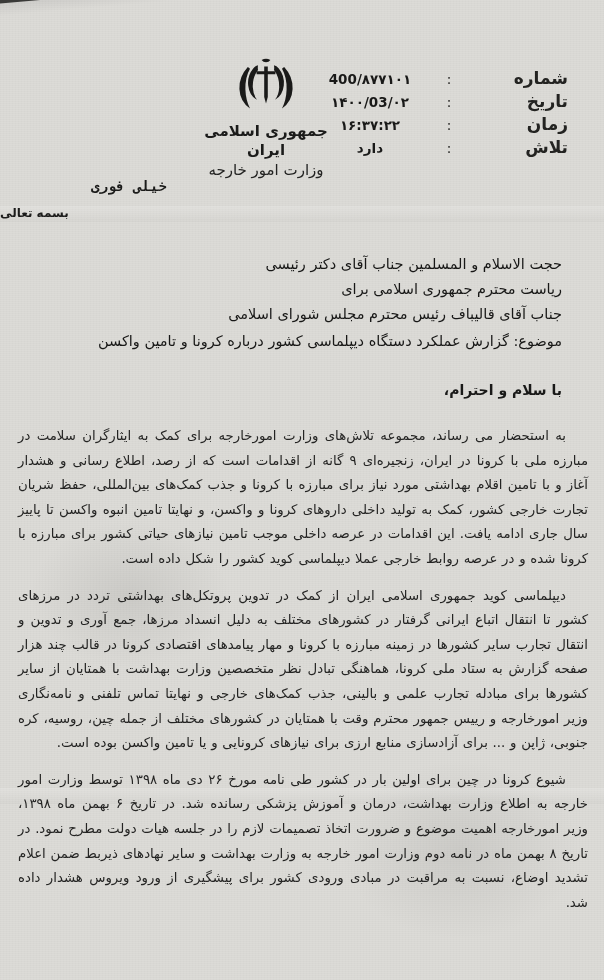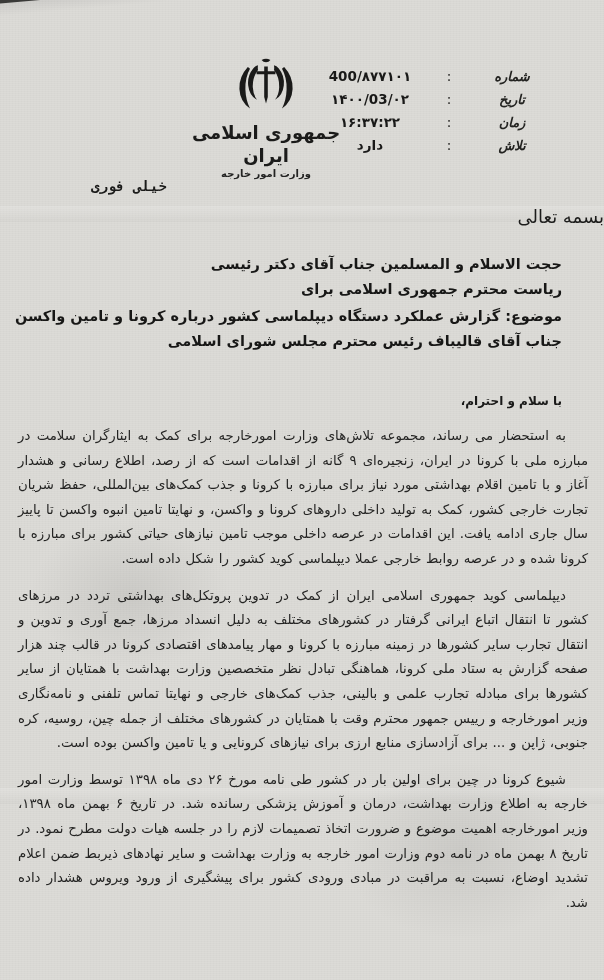--- a/index.html
+++ b/index.html
@@ -72,26 +72,25 @@
   }
   .meta-row {
     display: flex;
     justify-content: flex-start;
     align-items: baseline;
     height: 23px;
     white-space: nowrap;
   }
   .meta-label {
     width: 112px;
-    text-align: center;
-    font-size: 13px;
+    text-align: right;
+    font-size: 17px;
     font-weight: 600;
     letter-spacing: .2px;
     color: #232321;
-    font-style: italic;
   }
   .meta-colon {
     width: 14px;
     text-align: center;
     font-size: 13.5px;
     color: #232321;
   }
   .meta-value {
     flex: 1;
     text-align: center;
@@ -106,29 +105,29 @@
     top: 0;
     right: 258px;
     width: 160px;
     text-align: center;
   }
   .emblem-svg {
     display: block;
     margin: 0 auto 6px;
   }
   .emblem-line1 {
-    font-size: 18px;
+    font-size: 15px;
     font-weight: 700;
     color: #1b1b1a;
     letter-spacing: .3px;
     line-height: 1.25;
   }
   .emblem-line2 {
-    font-size: 10px;
-    font-weight: 700;
+    font-size: 15px;
+    font-weight: 400;
     color: #232322;
     letter-spacing: .2px;
     line-height: 1.4;
   }
 
   .urgency {
     position: absolute;
     top: 178px;
     left: 0;
     width: 258px;
@@ -136,55 +135,54 @@
     font-size: 14px;
     font-weight: 700;
     color: #1b1b1a;
     font-family: Liberation Mono, monospace;
   }
 
   .basmala {
     position: absolute;
     top: 206px;
     left: 0; right: 0;
-    text-align: right;
-    font-size: 18px;
-    font-weight: 400;
+    text-align: left;
+    font-size: 12px;
+    font-weight: 700;
     color: #1c1c1b;
     letter-spacing: .4px;
   }
 
   
   .addressee {
     position: absolute;
     top: 252px;
     right: 42px;
     left: 42px;
     text-align: right;
   }
   .addressee-line {
     font-size: 14.5px;
-    font-weight: 700;
+    font-weight: 400;
     color: #171716;
     line-height: 25px;
     letter-spacing: .1px;
     white-space: nowrap;
   }
   .subject-line {
     margin-top: 2px;
   }
 
   .salutation {
     position: absolute;
     top: 382px;
     right: 42px;
-    font-size: 12px;
+    font-size: 14px;
     font-weight: 700;
     color: #191918;
-    margin-top: 12px;
   }
 
   
   .body {
     position: absolute;
     top: 424px;
     right: 16px;
     left: 14px;
     text-align: justify;
     text-align-last: right;
@@ -260,22 +258,22 @@
       <div class="emblem-line2">وزارت امور خارجه</div>
     </div>
   </div>
 
   <div class="urgency">خیلی فوری</div>
   <div class="basmala">بسمه تعالی</div>
 
   <div class="addressee">
     <div class="addressee-line">حجت الاسلام و المسلمین جناب آقای دکتر رئیسی</div>
     <div class="addressee-line">ریاست محترم جمهوری اسلامی برای</div>
+    <div class="addressee-line">جناب آقای قالیباف رئیس محترم مجلس شورای اسلامی</div>
     <div class="addressee-line subject-line">موضوع: گزارش عملکرد دستگاه دیپلماسی کشور درباره کرونا و تامین واکسن</div>
-    <div class="addressee-line">جناب آقای قالیباف رئیس محترم مجلس شورای اسلامی</div>
   </div>
 
   <div class="salutation">با سلام و احترام،</div>
 
   <div class="body">
     <p class="para">به استحضار می رساند، مجموعه تلاش‌های وزارت امورخارجه برای کمک به ایثارگران سلامت در مبارزه ملی با کرونا در ایران، زنجیره‌ای ۹ گانه از اقدامات است که از رصد، اطلاع رسانی و هشدار آغاز و با تامین اقلام بهداشتی مورد نیاز برای مبارزه با کرونا و جذب کمک‌های بین‌المللی، حفظ شریان تجارت خارجی کشور، کمک به تولید داخلی داروهای کرونا و واکسن، و نهایتا تامین انبوه واکسن تا پاییز سال جاری ادامه یافت. این اقدامات در عرصه داخلی موجب تامین نیازهای حیاتی کشور برای مبارزه با کرونا شده و در عرصه روابط خارجی عملا دیپلماسی کوید کشور را شکل داده است.</p>
     <p class="para">دیپلماسی کوید جمهوری اسلامی ایران از کمک در تدوین پروتکل‌های بهداشتی تردد در مرزهای کشور تا انتقال اتباع ایرانی گرفتار در کشورهای مختلف به دلیل انسداد مرزها، جمع آوری و تدوین و انتقال تجارب سایر کشورها در زمینه مبارزه با کرونا و مهار پیامدهای اقتصادی کرونا در قالب چند هزار صفحه گزارش به ستاد ملی کرونا، هماهنگی تبادل نظر متخصصین وزارت بهداشت با همتایان از سایر کشورها برای مبادله تجارب علمی و بالینی، جذب کمک‌های خارجی و نهایتا تماس تلفنی و نامه‌نگاری وزیر امورخارجه و رییس جمهور محترم وقت با همتایان در کشورهای مختلف از جمله چین، روسیه، کره جنوبی، ژاپن و ... برای آزادسازی منابع ارزی برای نیازهای کرونایی و یا تامین واکسن بوده است.</p>
     <p class="para">شیوع کرونا در چین برای اولین بار در کشور طی نامه مورخ ۲۶ دی ماه ۱۳۹۸ توسط وزارت امور خارجه به اطلاع وزارت بهداشت، درمان و آموزش پزشکی رسانده شد. در تاریخ ۶ بهمن ماه ۱۳۹۸، وزیر امورخارجه اهمیت موضوع و ضرورت اتخاذ تصمیمات لازم را در جلسه هیات دولت مطرح نمود. در تاریخ ۸ بهمن ماه در نامه دوم وزارت امور خارجه به وزارت بهداشت و سایر نهادهای ذیربط ضمن اعلام تشدید اوضاع، نسبت به مراقبت در مبادی ورودی کشور برای پیشگیری از ورود ویروس هشدار داده شد.</p>
   </div>
 

